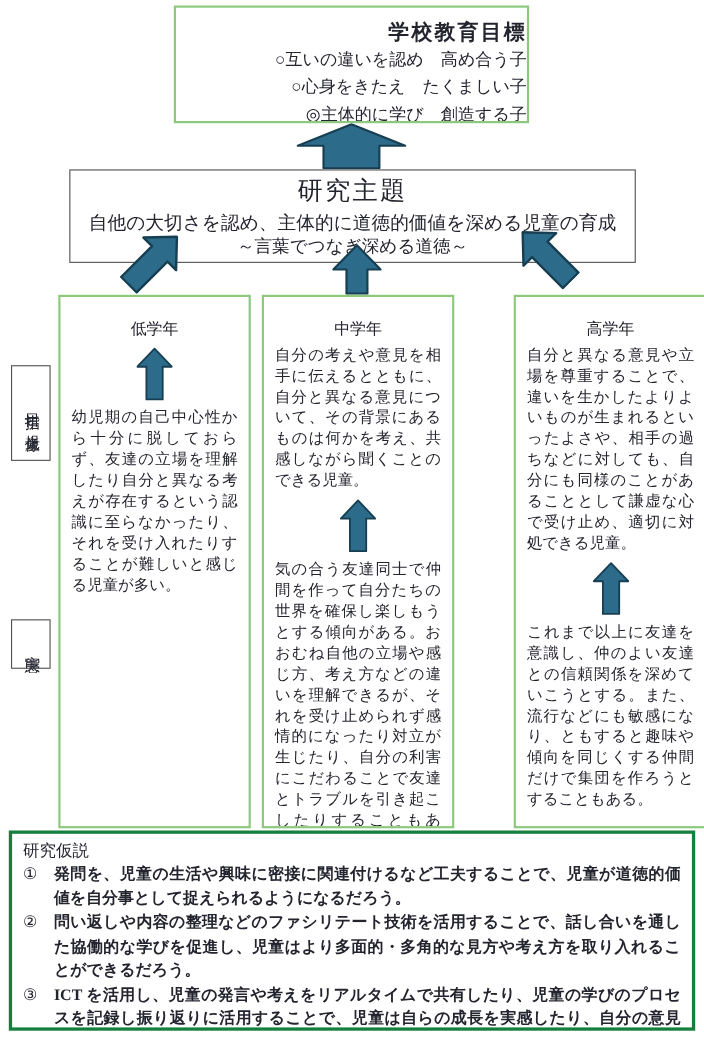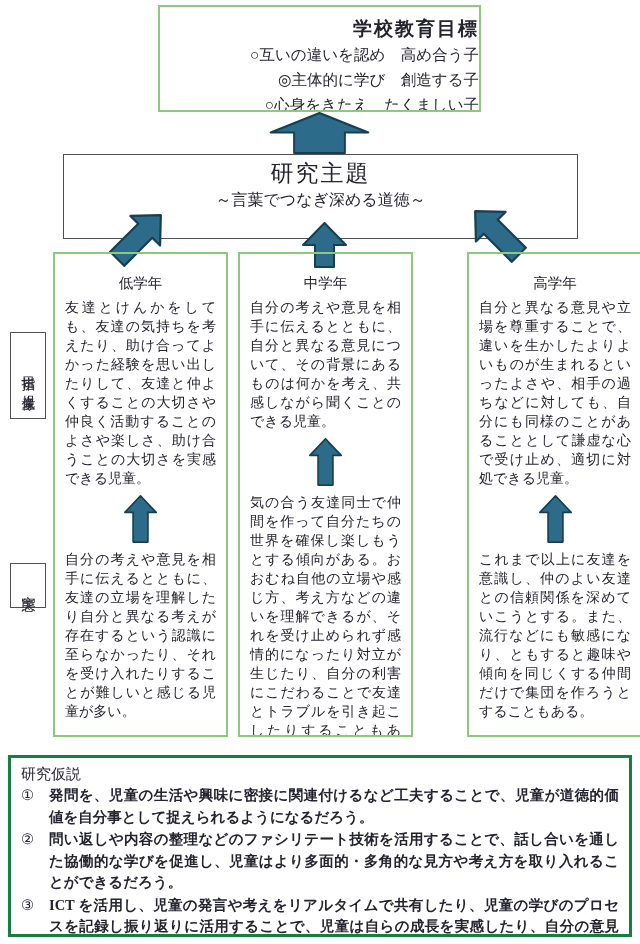--- a/index.html
+++ b/index.html
@@ -65,21 +65,21 @@
   .theme-title {
     margin-top: 3px;
     font-size: 23px;
     letter-spacing: 2px;
   }
   .theme-line1 { font-size: 17px; line-height: 23px; margin-top: 2px; }
   .theme-line2 { font-size: 16px; line-height: 21px; }
   
   .column {
     position: absolute;
-    top: 252px;
+    top: 268px;
     height: 485px;
     width: 175px;
     border: 2px solid #8cc97c;
     box-sizing: border-box;
     padding: 20px 10px 2px 10px;
     overflow: hidden;
   }
   .col-left  { left: 53px; }
   .col-mid   { left: 238px; }
   .col-right { left: 423px; width: 176px; margin-left: 44px; }
@@ -148,50 +148,50 @@
   }
 </style>
 </head>
 <body>
 
 <div class="page">
 
   <div class="goals-box">
     <div class="goals-title">学校教育目標</div>
     <div class="goals-item">○互いの違いを認め　高め合う子</div>
+    <div class="goals-item">○心身をきたえ　たくましい子</div>
     <div class="goals-item">◎主体的に学び　創造する子</div>
-    <div class="goals-item">○心身をきたえ　たくましい子</div>
   </div>
 
   <svg class="arrow big-arrow" viewBox="0 0 104 43">
     <polygon points="52,1 102,21 78,21 78,42 26,42 26,21 2,21"></polygon>
   </svg>
 
   <div class="theme-box">
     <div class="theme-title">研究主題</div>
+    <div class="theme-line1">自他の大切さを認め、主体的に道徳的価値を深める児童の育成</div>
     <div class="theme-line2">～言葉でつなぎ深める道徳～</div>
   </div>
 
   <svg class="arrow diag-left" viewBox="0 0 40 58">
     <polygon points="20,1 39,21 29,21 29,57 11,57 11,21 1,21"></polygon>
   </svg>
   <svg class="arrow mid-arrow" viewBox="0 0 45 46">
     <polygon points="22.5,1 44,23 32,23 32,45 13,45 13,23 1,23"></polygon>
   </svg>
   <svg class="arrow diag-right" viewBox="0 0 40 58">
     <polygon points="20,1 39,21 29,21 29,57 11,57 11,21 1,21"></polygon>
   </svg>
 
   <div class="column col-left">
     <div class="col-header">低学年</div>
-    <p class="col-para">友達とけんかをしても、友達の気持ちを考えたり、助け合ってよかった経験を思い出したりして、友達と仲よくすることの大切さや仲良く活動することのよさや楽しさ、助け合うことの大切さを実感できる児童。</p>
     <svg class="arrow col-arrow" viewBox="0 0 40 58">
       <polygon points="20,1 39,21 29,21 29,57 11,57 11,21 1,21"></polygon>
     </svg>
-    <p class="col-para">自分の考えや意見を相手に伝えるとともに、友達の立場を理解したり自分と異なる考えが存在するという認識に至らなかったり、それを受け入れたりすることが難しいと感じる児童が多い。</p>
+    <p class="col-para">幼児期の自己中心性から十分に脱しておらず、友達の立場を理解したり自分と異なる考えが存在するという認識に至らなかったり、それを受け入れたりすることが難しいと感じる児童が多い。</p>
   </div>
 
   <div class="column col-mid">
     <div class="col-header">中学年</div>
     <p class="col-para">自分の考えや意見を相手に伝えるとともに、自分と異なる意見について、その背景にあるものは何かを考え、共感しながら聞くことのできる児童。</p>
     <svg class="arrow col-arrow" viewBox="0 0 40 58">
       <polygon points="20,1 39,21 29,21 29,57 11,57 11,21 1,21"></polygon>
     </svg>
     <p class="col-para">気の合う友達同士で仲間を作って自分たちの世界を確保し楽しもうとする傾向がある。おおむね自他の立場や感じ方、考え方などの違いを理解できるが、それを受け止められず感情的になったり対立が生じたり、自分の利害にこだわることで友達とトラブルを引き起こしたりすることもある。</p>
   </div>

